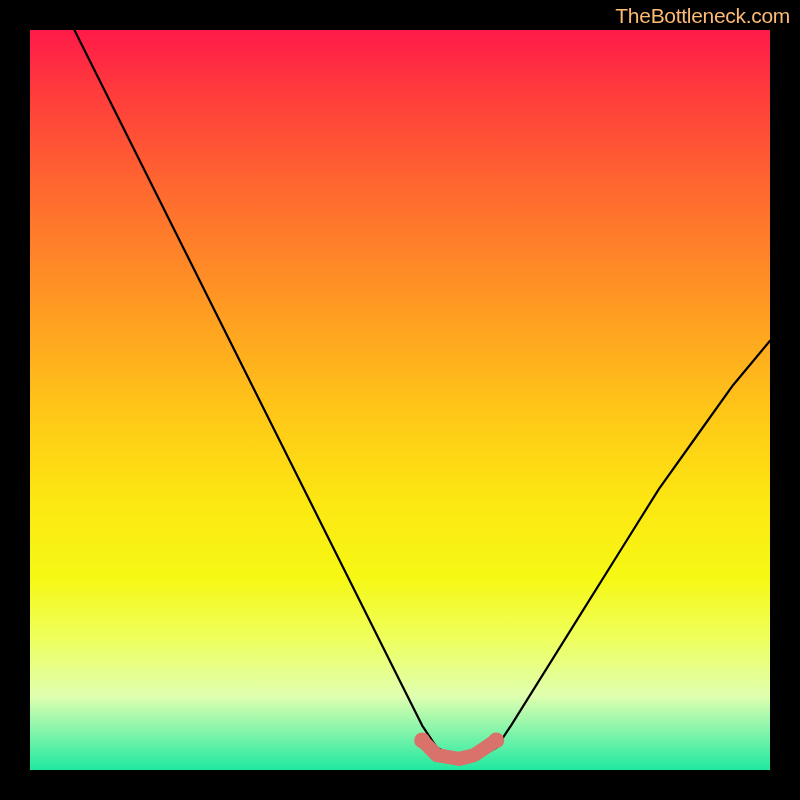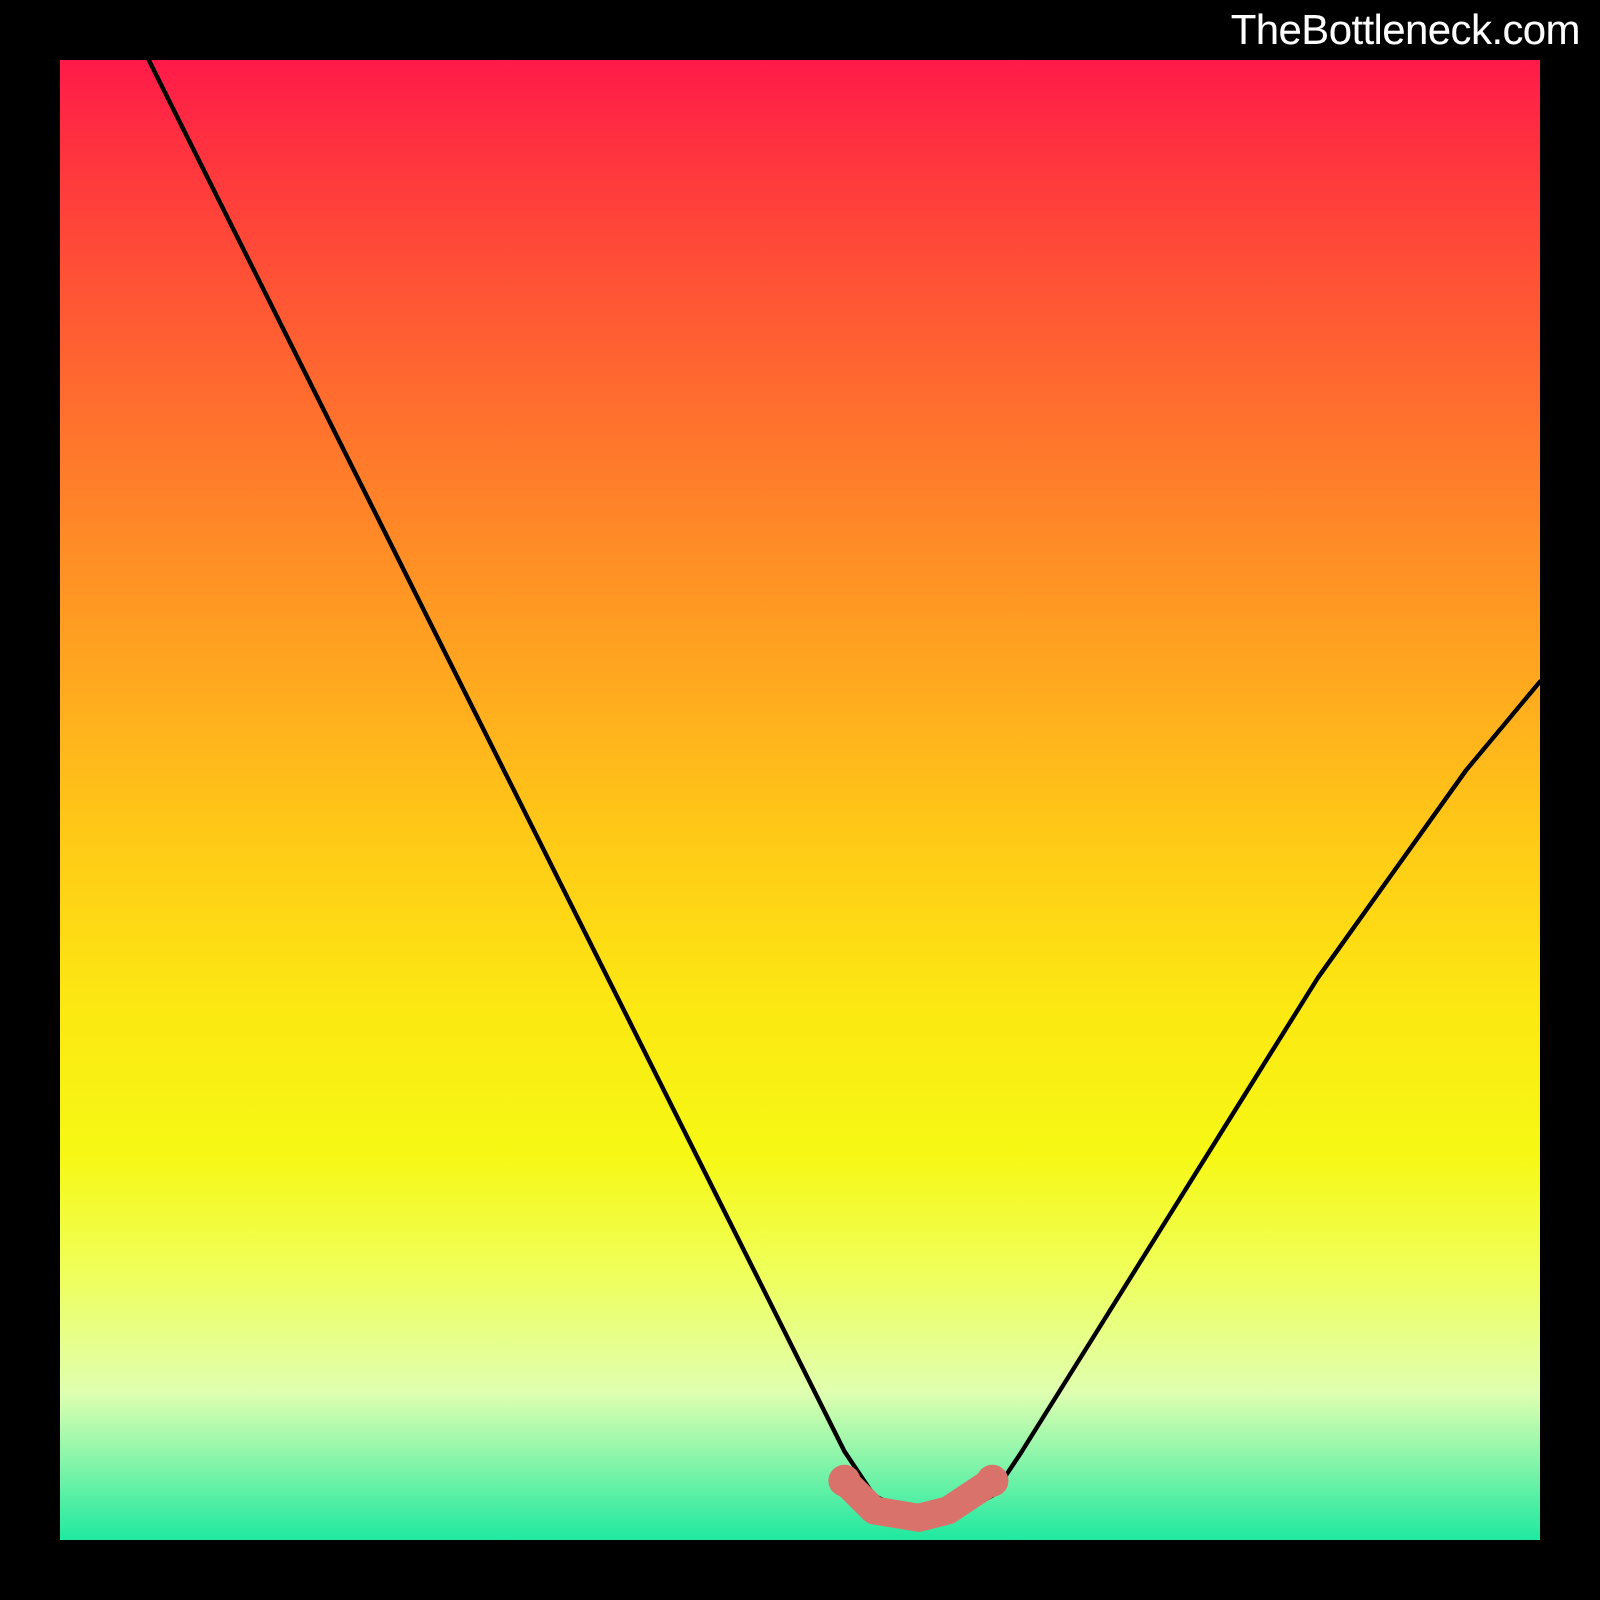--- a/index.html
+++ b/index.html
@@ -8,21 +8,21 @@
     width: 800px;
     height: 800px;
     background: #000000;
     font-family: Arial, Helvetica, sans-serif;
     overflow: hidden;
   }
   .watermark {
     position: absolute;
     top: 4px;
     right: 10px;
-    color: #ffffff;
+    color: #fdba74;
     font-size: 21px;
     font-weight: 500;
     letter-spacing: -0.3px;
     z-index: 30;
   }
   .plot-wrapper {
     position: absolute;
     left: 30px;
     top: 30px;
     width: 740px;

